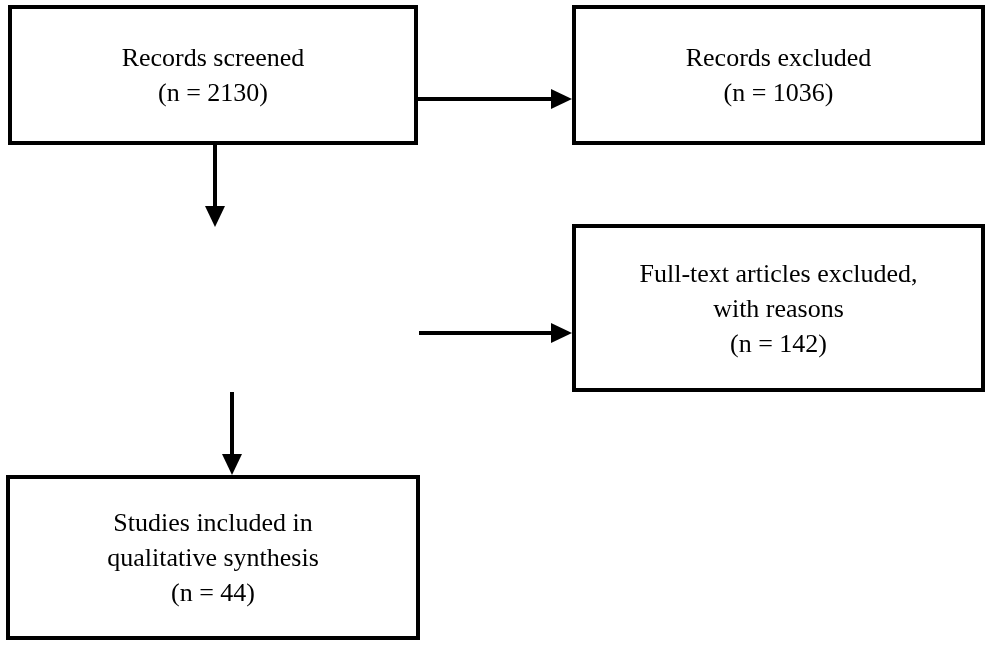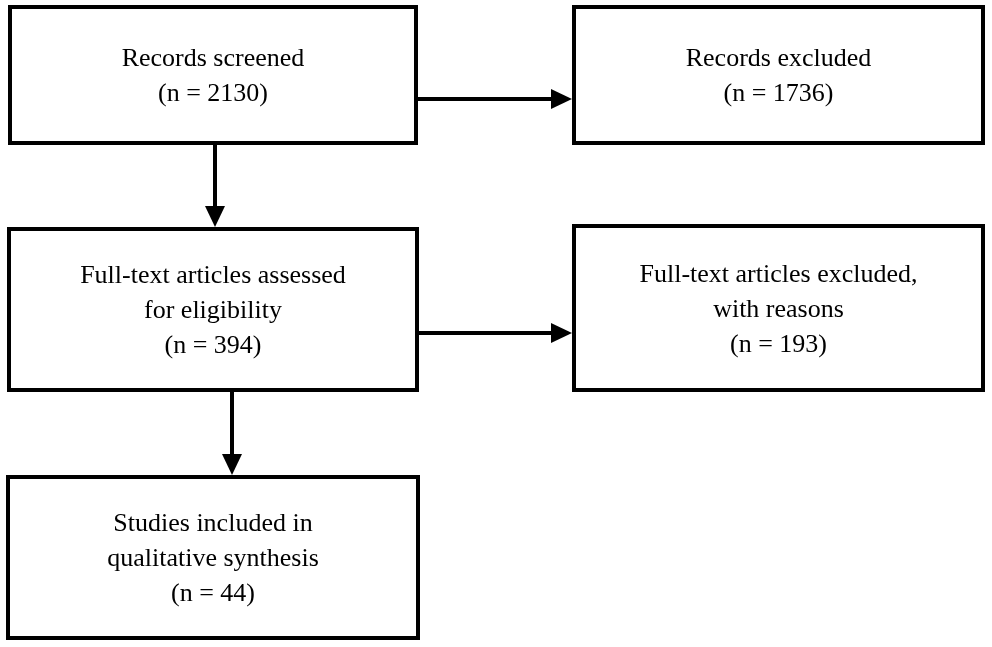--- a/index.html
+++ b/index.html
@@ -71,33 +71,28 @@
     </g>
   </svg>
 
   <div class="flow-box" id="box-records-screened">
     <span class="box-text">Records screened
 (n = 2130)</span>
   </div>
 
   <div class="flow-box" id="box-records-excluded">
     <span class="box-text">Records excluded
-(n = 1736)</span>
+(n = 1036)</span>
   </div>
 
-  <div class="flow-box" id="box-fulltext-assessed">
-    <span class="box-text">Full-text articles assessed
-for eligibility
-(n = 394)</span>
-  </div>
 
   <div class="flow-box" id="box-fulltext-excluded">
     <span class="box-text">Full-text articles excluded,
 with reasons
-(n = 193)</span>
+(n = 142)</span>
   </div>
 
   <div class="flow-box" id="box-studies-included">
     <span class="box-text">Studies included in
 qualitative synthesis
 (n = 44)</span>
   </div>
 
 </div>
 

